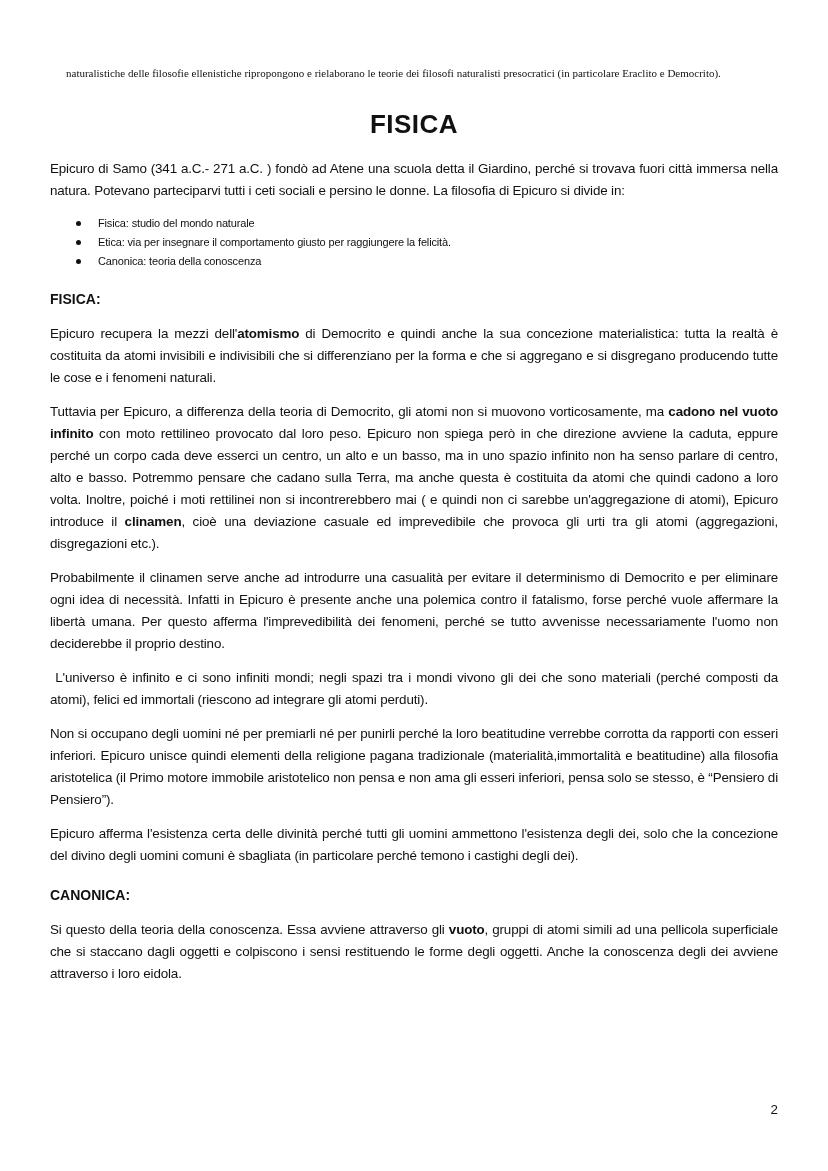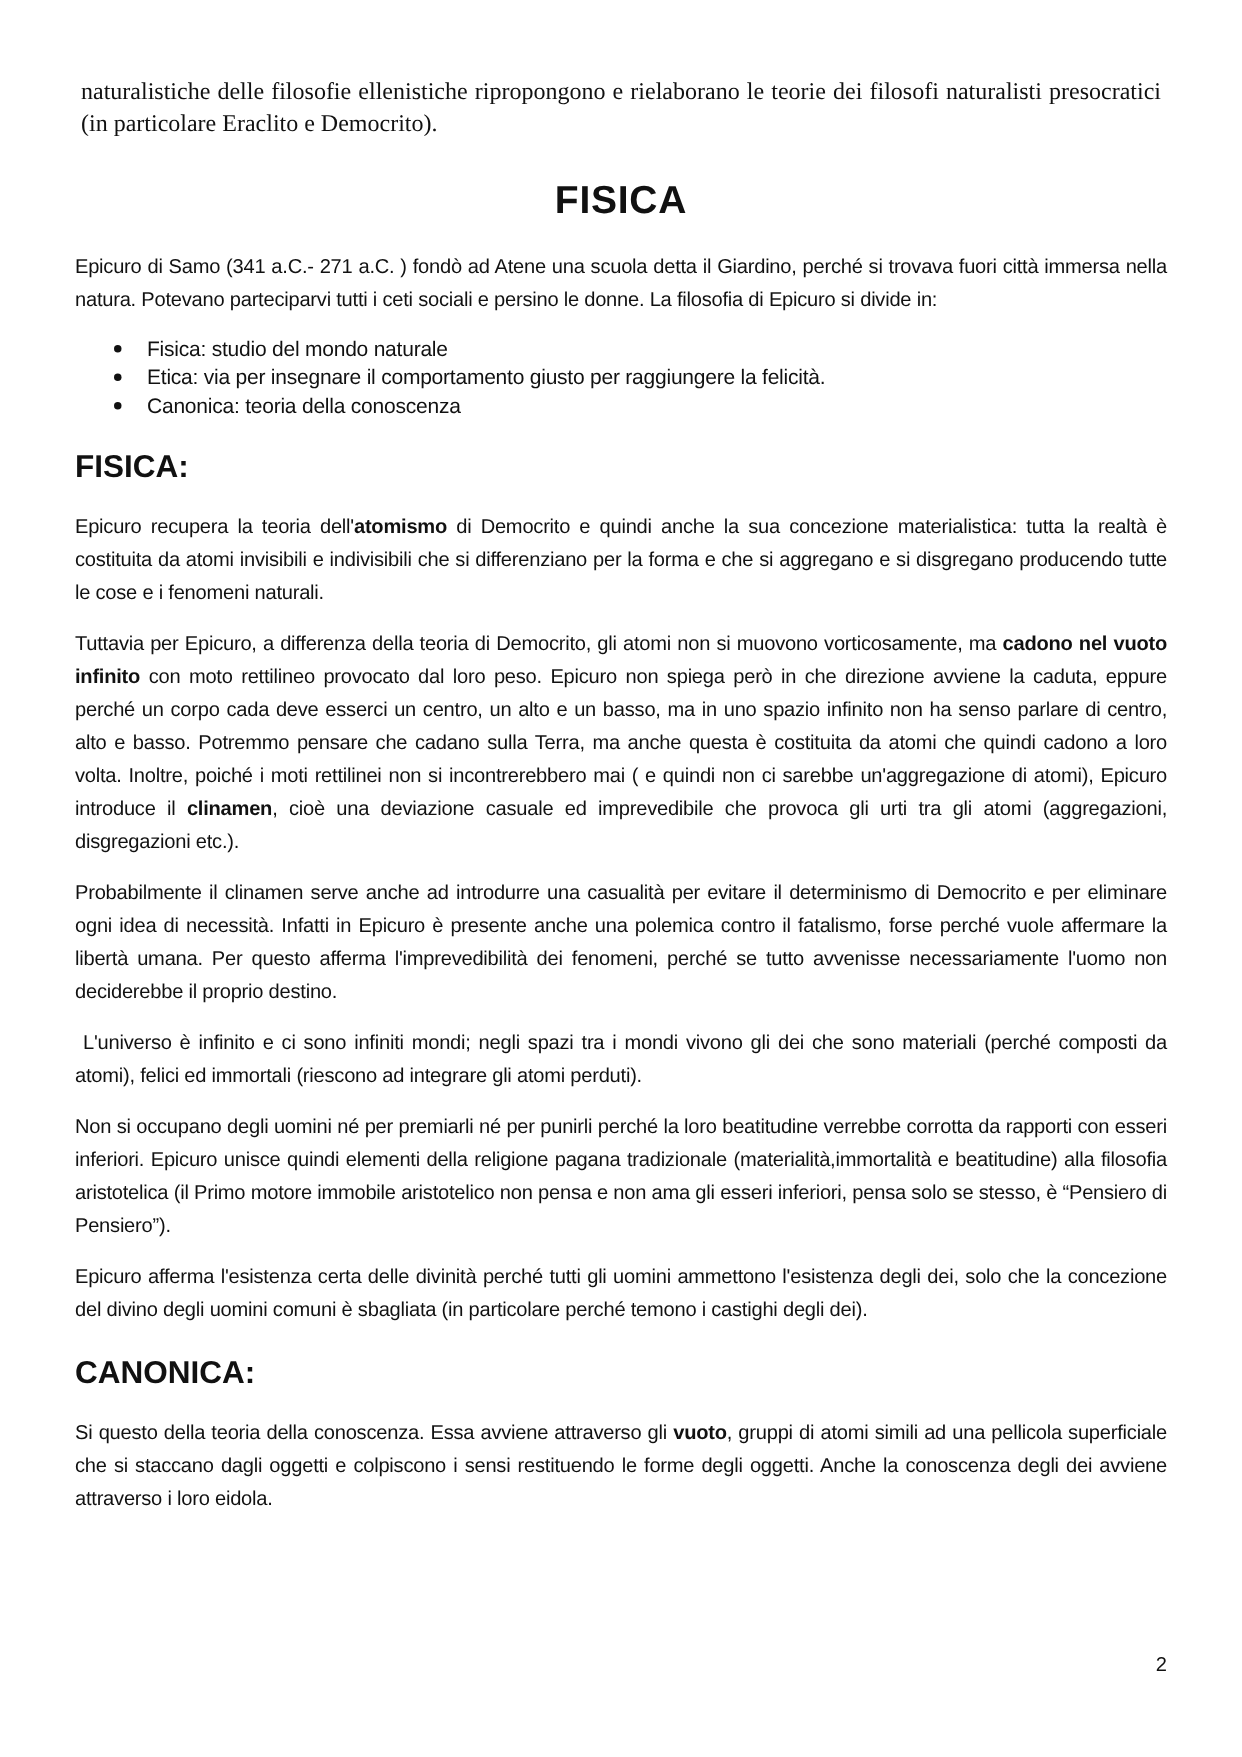--- a/index.html
+++ b/index.html
@@ -1,24 +1,24 @@
 <!DOCTYPE html>
 <html><head>
   <meta charset="utf-8">
   <style>
     html, body { margin: 0; padding: 0; background: #ffffff; }
     body { width: 828px; height: 1171px; position: relative; overflow: hidden; color: #111; }
     .page { position: absolute; left: 50px; top: 47px; width: 728px; }
-    .serif { font-family: "Liberation Serif", serif; font-size: 16px; line-height: 21px; text-align: justify; margin: 4px; }
+    .serif { font-family: "Liberation Serif", serif; font-size: 11px; line-height: 21px; text-align: justify; margin: 16px; }
     .sans { font-family: "Liberation Sans", sans-serif; font-size: 13.4px; line-height: 22px; text-align: justify; margin: 0; letter-spacing: -0.15px; }
     .title { font-family: "Liberation Sans", sans-serif; font-weight: bold; font-size: 26px; text-align: center; margin: 25px 0 18px 0; letter-spacing: 0.5px; }
-    .h2 { font-family: "Liberation Sans", sans-serif; font-weight: bold; font-size: 21px; margin: 20px 0 16px 0; }
+    .h2 { font-family: "Liberation Sans", sans-serif; font-weight: bold; font-size: 14px; margin: 20px 0 16px 0; }
     .para { margin-bottom: 12px; }
     ul.bullets { list-style: none; margin: 8px 0 12px 0; padding: 0 0 0 26px; }
-    ul.bullets li { position: relative; padding-left: 22px; font-family: "Liberation Sans", sans-serif; font-size: 14px; line-height: 19px; letter-spacing: -0.15px; }
+    ul.bullets li { position: relative; padding-left: 22px; font-family: "Liberation Sans", sans-serif; font-size: 11px; line-height: 19px; letter-spacing: -0.15px; }
     ul.bullets li .dot { position: absolute; left: 0; top: 7px; width: 5px; height: 5px; border-radius: 50%; background: #111; }
     b { font-weight: bold; }
     .pagenum { position: absolute; right: 50px; top: 1102px; font-family: "Liberation Sans", sans-serif; font-size: 13.4px; }
   </style>
 </head>
 <body>
 
 <div class="page">
 
   <p class="serif">naturalistiche delle filosofie ellenistiche ripropongono e rielaborano le teorie dei filosofi naturalisti presocratici (in particolare Eraclito e Democrito).</p>
@@ -29,21 +29,21 @@
 
   <ul class="bullets">
     <li><span class="dot"></span><span>Fisica: studio del mondo naturale</span></li>
     <li><span class="dot"></span><span>Etica: via per insegnare il comportamento giusto per raggiungere la felicità.</span></li>
     <li><span class="dot"></span><span>Canonica: teoria della conoscenza</span></li>
   </ul>
 
 
   <h2 class="h2">FISICA:</h2>
 
-  <p class="sans para"><span>Epicuro recupera la teoria dell'</span><b>atomismo</b><span> di Democrito e quindi anche la sua concezione materialistica: tutta la realtà è costituita da atomi invisibili e indivisibili che si differenziano per la forma e che si aggregano e si disgregano producendo tutte le cose e i fenomeni naturali.</span></p>
+  <p class="sans para"><span>Epicuro recupera la mezzi dell'</span><b>atomismo</b><span> di Democrito e quindi anche la sua concezione materialistica: tutta la realtà è costituita da atomi invisibili e indivisibili che si differenziano per la forma e che si aggregano e si disgregano producendo tutte le cose e i fenomeni naturali.</span></p>
 
   <p class="sans para"><span>Tuttavia per Epicuro, a differenza della teoria di Democrito, gli atomi non si muovono vorticosamente, ma </span><b>cadono nel vuoto infinito</b><span> con moto rettilineo provocato dal loro peso. Epicuro non spiega però in che direzione avviene la caduta, eppure perché un corpo cada deve esserci un centro, un alto e un basso, ma in uno spazio infinito non ha senso parlare di centro, alto e basso. Potremmo pensare che cadano sulla Terra, ma anche questa è costituita da atomi che quindi cadono a loro volta. Inoltre, poiché i moti rettilinei non si incontrerebbero mai ( e quindi non ci sarebbe un'aggregazione di atomi), Epicuro introduce il </span><b>clinamen</b><span>, cioè una deviazione casuale ed imprevedibile che provoca gli urti tra gli atomi (aggregazioni, disgregazioni etc.).</span></p>
 
   <p class="sans para">Probabilmente  il clinamen serve anche ad introdurre una casualità per evitare il determinismo di Democrito e per eliminare ogni idea di necessità. Infatti in Epicuro è presente anche una polemica contro il fatalismo, forse perché vuole affermare la libertà umana. Per questo afferma l'imprevedibilità dei fenomeni, perché se tutto avvenisse necessariamente l'uomo non deciderebbe il proprio destino.</p>
 
   <p class="sans para" style="white-space: pre-wrap;"> L'universo è infinito e ci sono infiniti mondi; negli spazi tra i mondi vivono gli dei che sono materiali (perché composti da atomi), felici ed immortali (riescono ad integrare gli atomi perduti).</p>
 
   <p class="sans para">Non si occupano degli uomini né per premiarli né per punirli perché la loro beatitudine verrebbe corrotta da rapporti con esseri inferiori. Epicuro unisce quindi elementi della religione pagana tradizionale (materialità,immortalità e beatitudine) alla filosofia aristotelica (il Primo motore immobile aristotelico non pensa e non ama gli esseri inferiori, pensa solo se stesso, è “Pensiero di Pensiero”).</p>
 
   <p class="sans para">Epicuro afferma l'esistenza certa delle divinità perché tutti gli uomini ammettono l'esistenza degli dei, solo che la concezione del divino degli uomini comuni è sbagliata (in particolare perché temono i castighi degli dei).</p>

